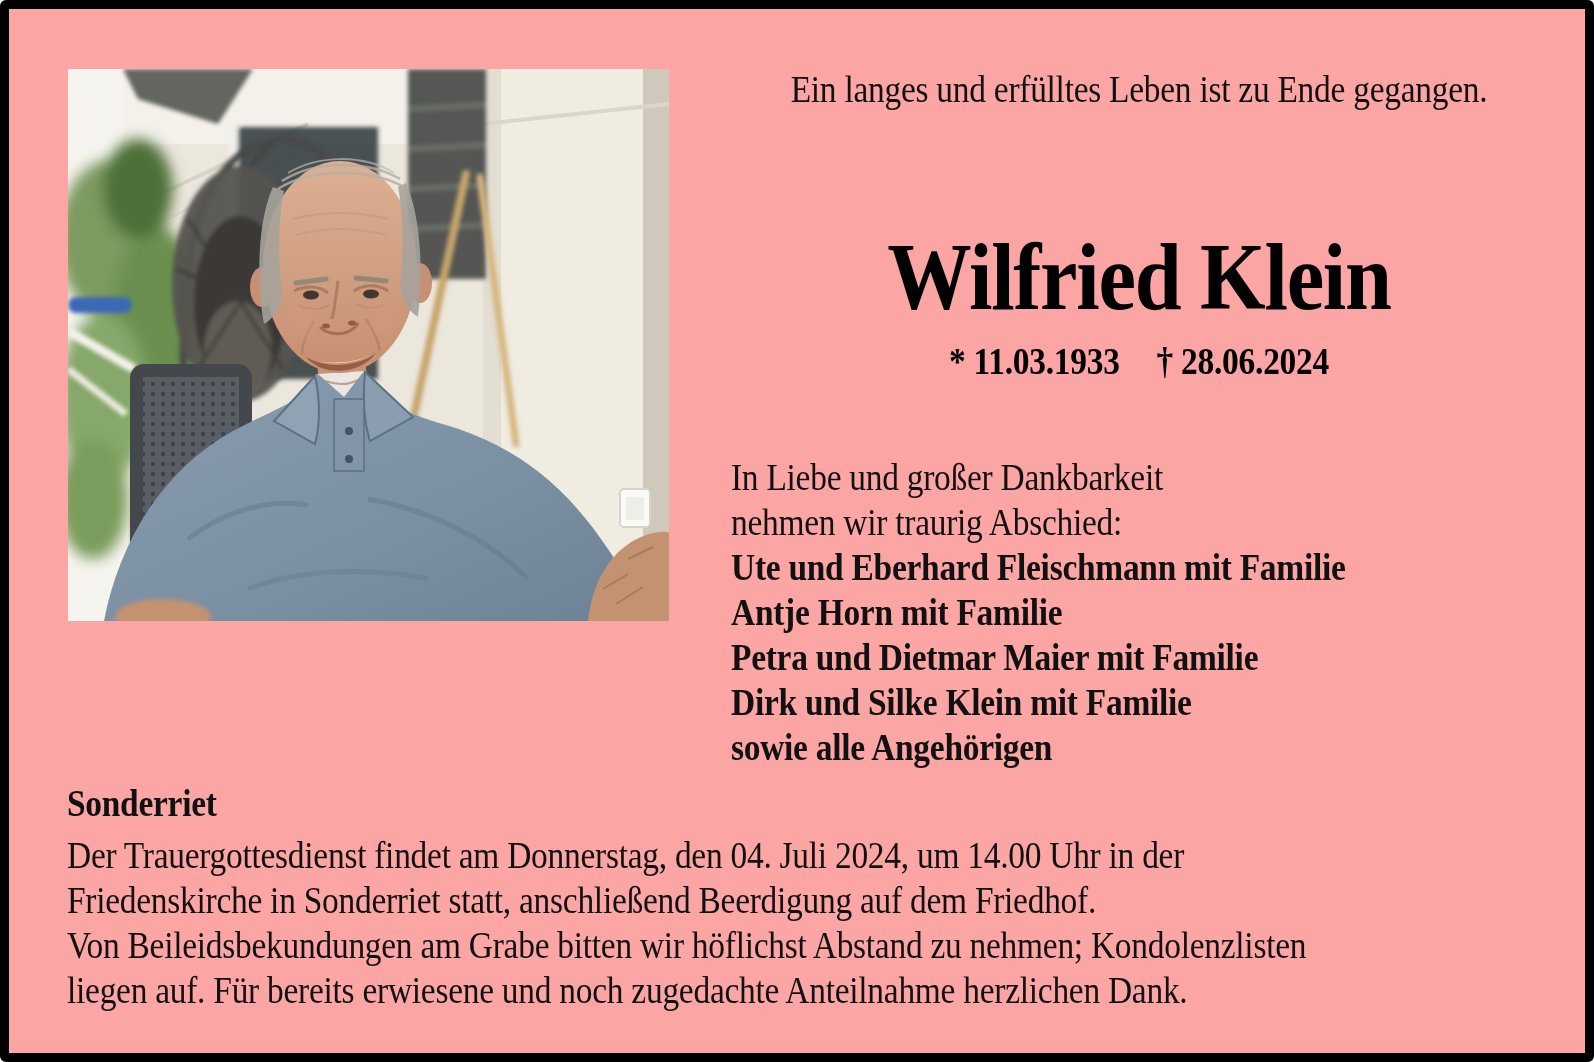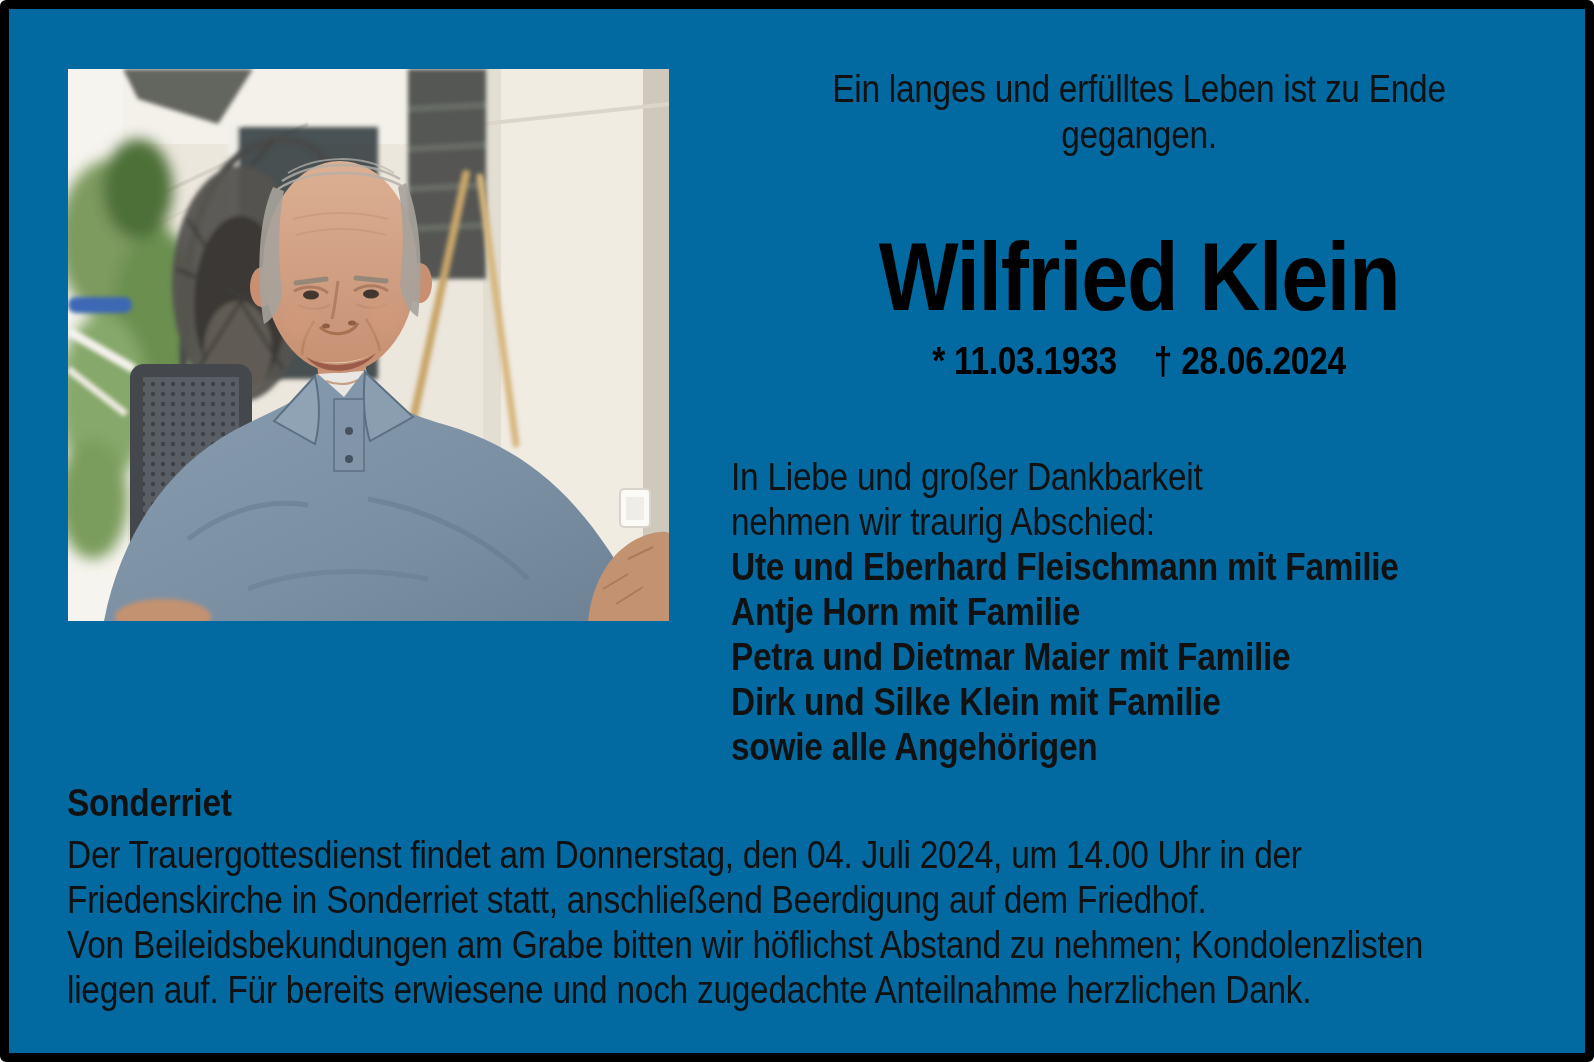--- a/index.html
+++ b/index.html
@@ -2,22 +2,22 @@
 <html><head>
 <meta charset="utf-8">
 <style>
   html,body{margin:0;padding:0;background:#ffffff;}
   .page{
     position:relative;
     width:1594px;height:1062px;
     box-sizing:border-box;
     border:9px solid #000;
     border-radius:6px;
-    background:#0369a1;
-    font-family:Liberation Sans, sans-serif;
+    background:#fca5a5;
+    font-family:Liberation Serif, serif;
     color:#111;
     overflow:hidden;
   }
   .txt{position:absolute;letter-spacing:-0.3px;}
   .squeeze-c{transform:scaleX(0.88);transform-origin:50% 0;}
   .squeeze-l{transform:scaleX(0.88);transform-origin:0 0;}
 
   .photo{position:absolute;left:59px;top:60px;width:601px;height:552px;overflow:hidden;}
   .photo svg{display:block;}
 

